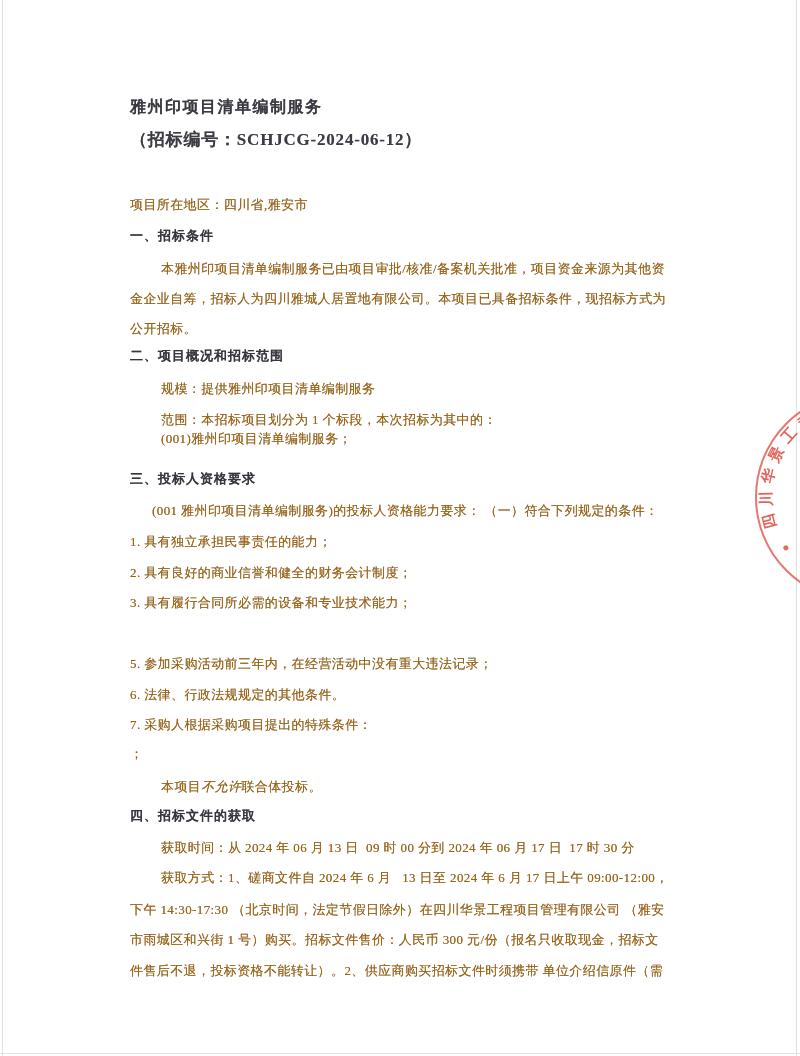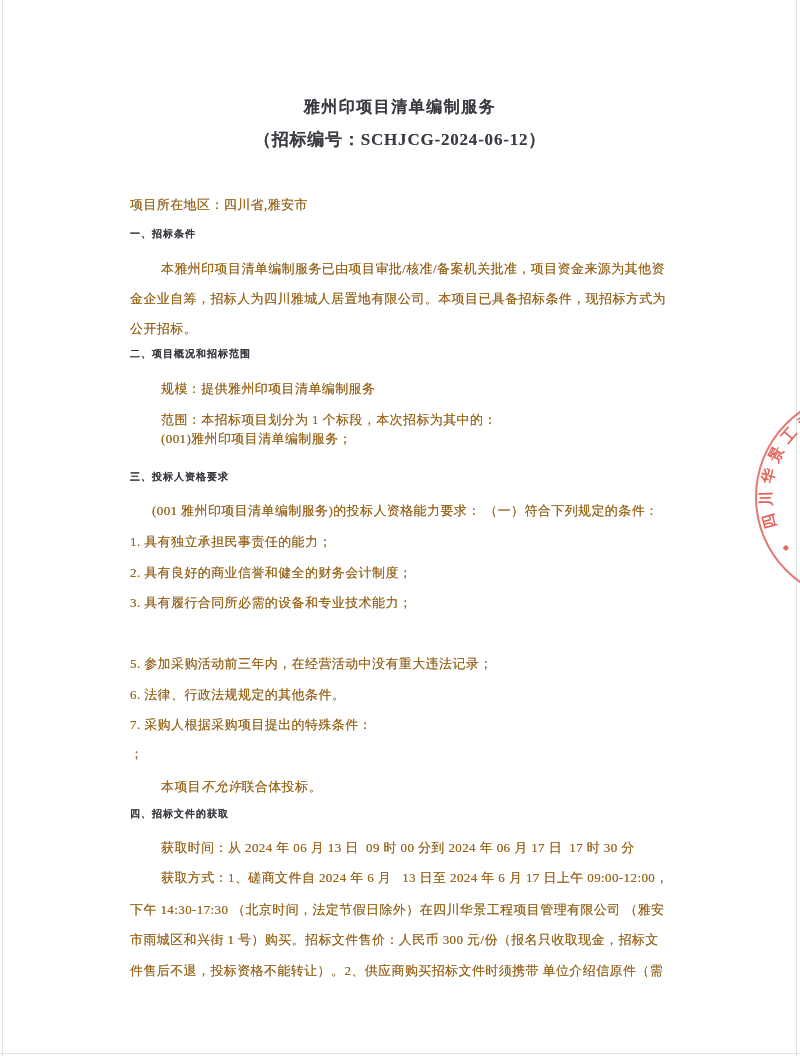--- a/index.html
+++ b/index.html
@@ -26,36 +26,36 @@
     position: absolute;
     white-space: pre;
     font-size: 13px;
     line-height: 1;
     letter-spacing: 0.4px;
     color: #a16207;
     text-shadow: 0 0 0.6px rgba(62,62,70,0.55);
   }
   .col-left   { left: 130px; }
   .col-indent { left: 161px; }
-  .centered   { left: 130px; width: 540px; text-align: center; white-space: pre; font-family: Liberation Serif, serif; }
+  .centered   { left: 130px; width: 540px; text-align: left; white-space: pre; font-family: Liberation Serif, serif; }
 
   .doc-title {
     font-size: 16px;
     font-weight: bold;
     letter-spacing: 1.5px;
     color: #393941;
   }
   .doc-subtitle {
     font-size: 17px;
     font-weight: bold;
     letter-spacing: 0.8px;
     color: #3c3c44;
   }
   .heading {
-    font-size: 10px;
+    font-size: 13px;
     font-weight: bold;
     letter-spacing: 1px;
     color: #35353d;
   }
   .italic { font-style: italic; }
 
   
   .seal-ring {
     position: absolute;
     left: 755px; top: 392px;

